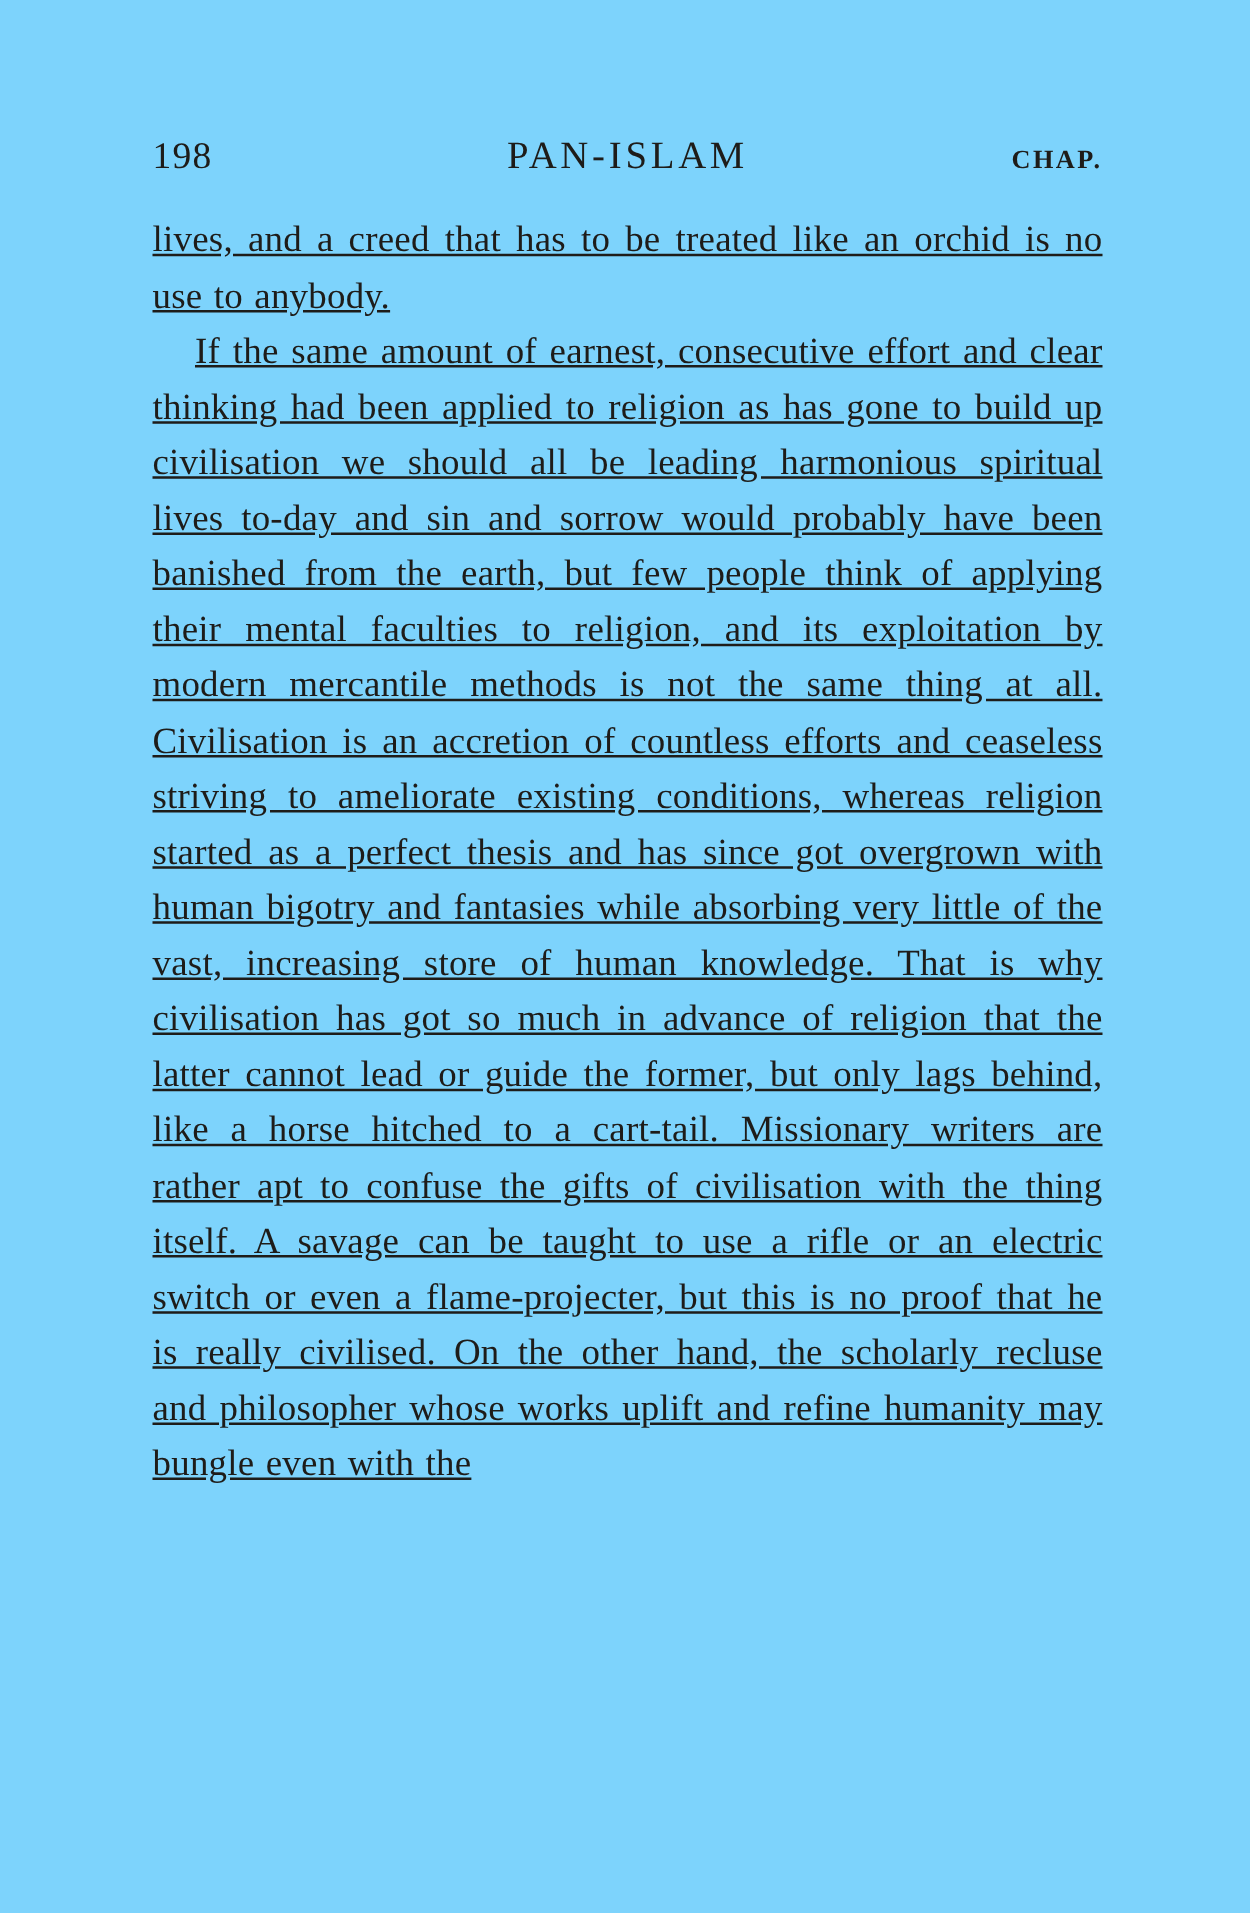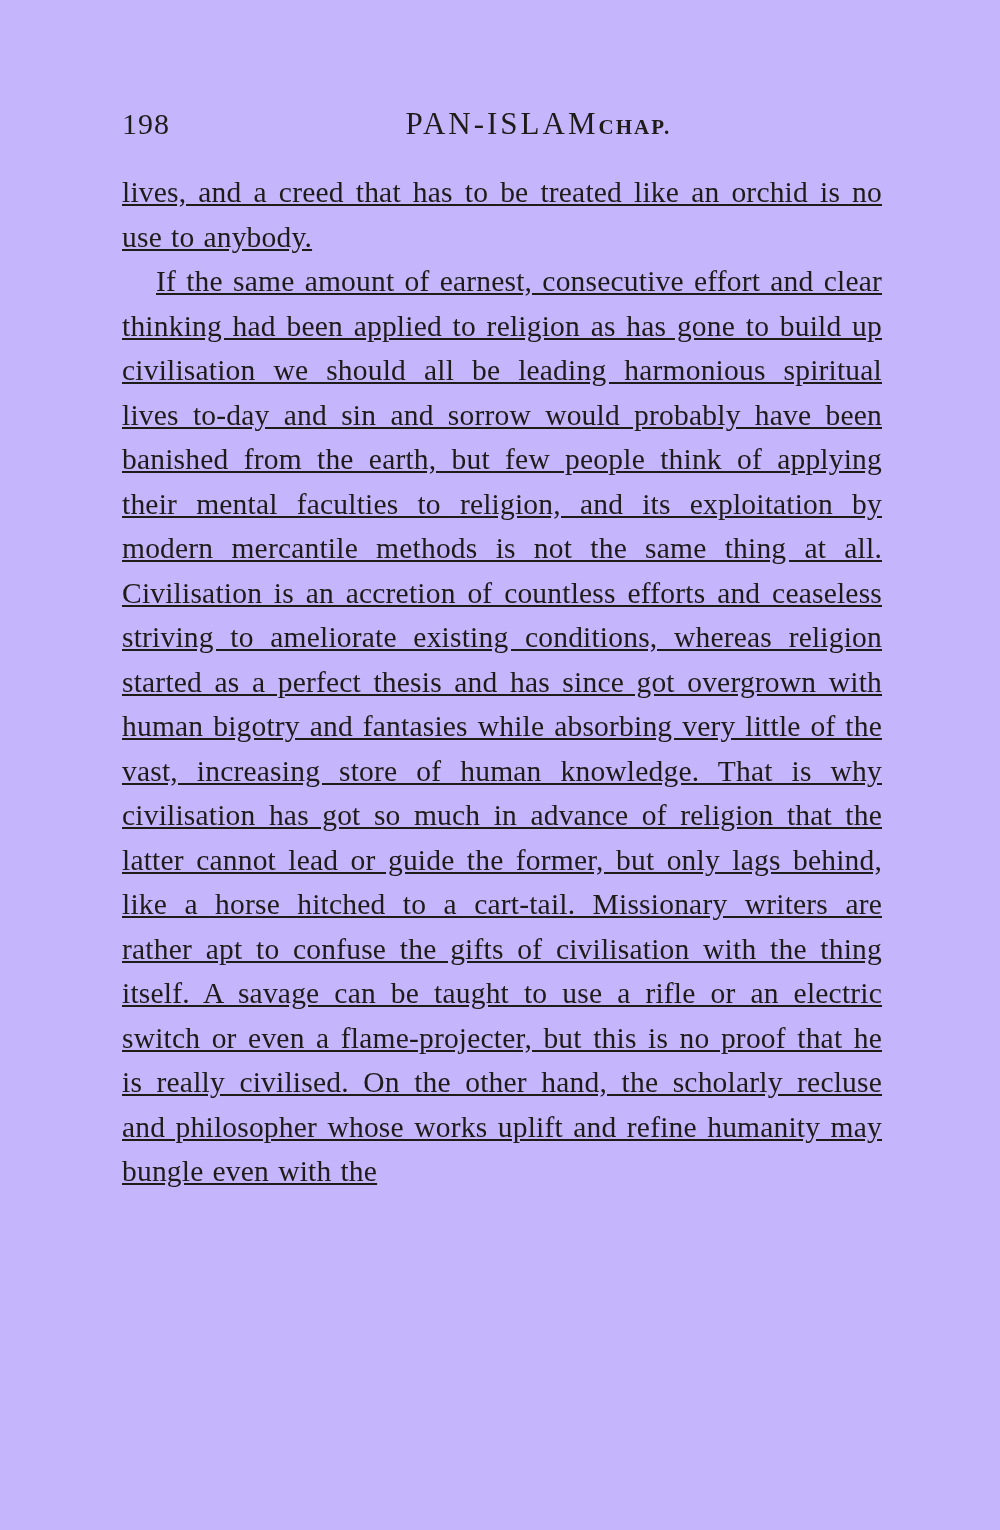--- a/index.html
+++ b/index.html
@@ -13,21 +13,21 @@
     font-family: "Liberation Serif", serif;
     color: #1e1c19;
     position: relative;
     overflow: hidden;
   }
   .page {
     box-sizing: border-box;
     width: 1000px;
     height: 1530px;
     padding: 106px 118px 0 122px;
-    background: #c4b5fd;
+    background: #7dd3fc;
   }
   .running-head {
     display: grid;
     grid-template-columns: 1fr auto 1fr;
     align-items: baseline;
     margin-bottom: 28px;
   }
   .page-number {
     font-size: 30px;
     letter-spacing: 1px;
@@ -36,20 +36,21 @@
   .book-title {
     font-size: 31px;
     letter-spacing: 3px;
     text-align: center;
     white-space: nowrap;
   }
   .chap-label {
     font-size: 21px;
     font-weight: bold;
     letter-spacing: 2px;
+    text-align: right;
   }
   .body-text p {
     margin: 0;
     font-size: 29.5px;
     line-height: 44.5px;
     text-align: justify;
     text-justify: inter-word;
     letter-spacing: 0.2px;
     word-spacing: 1.5px;
     text-decoration: underline;

